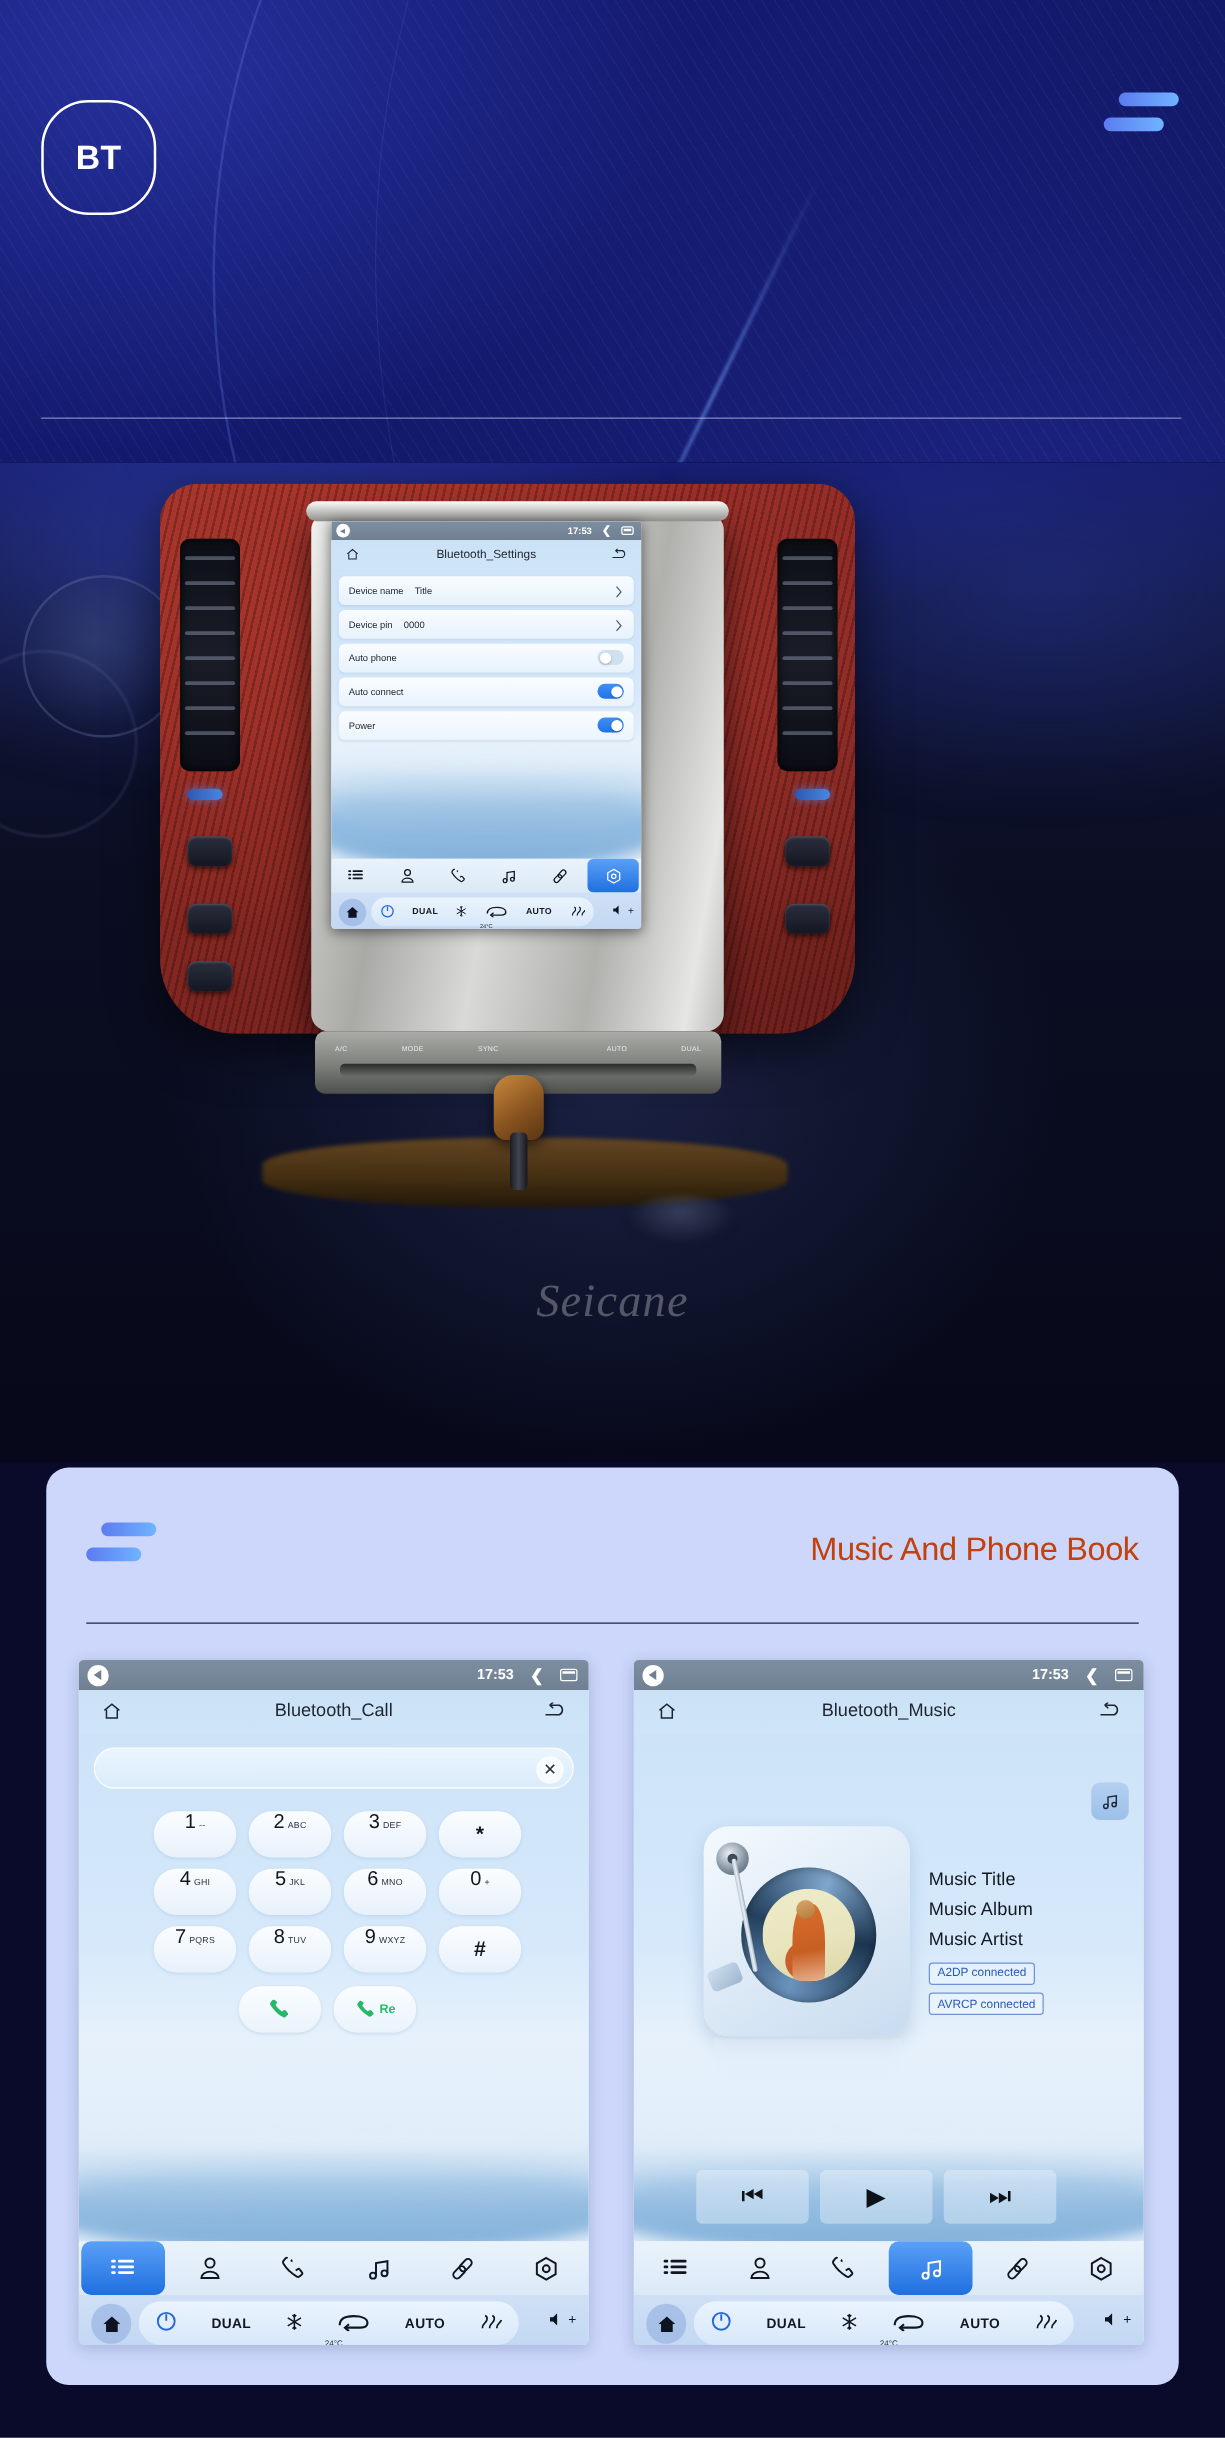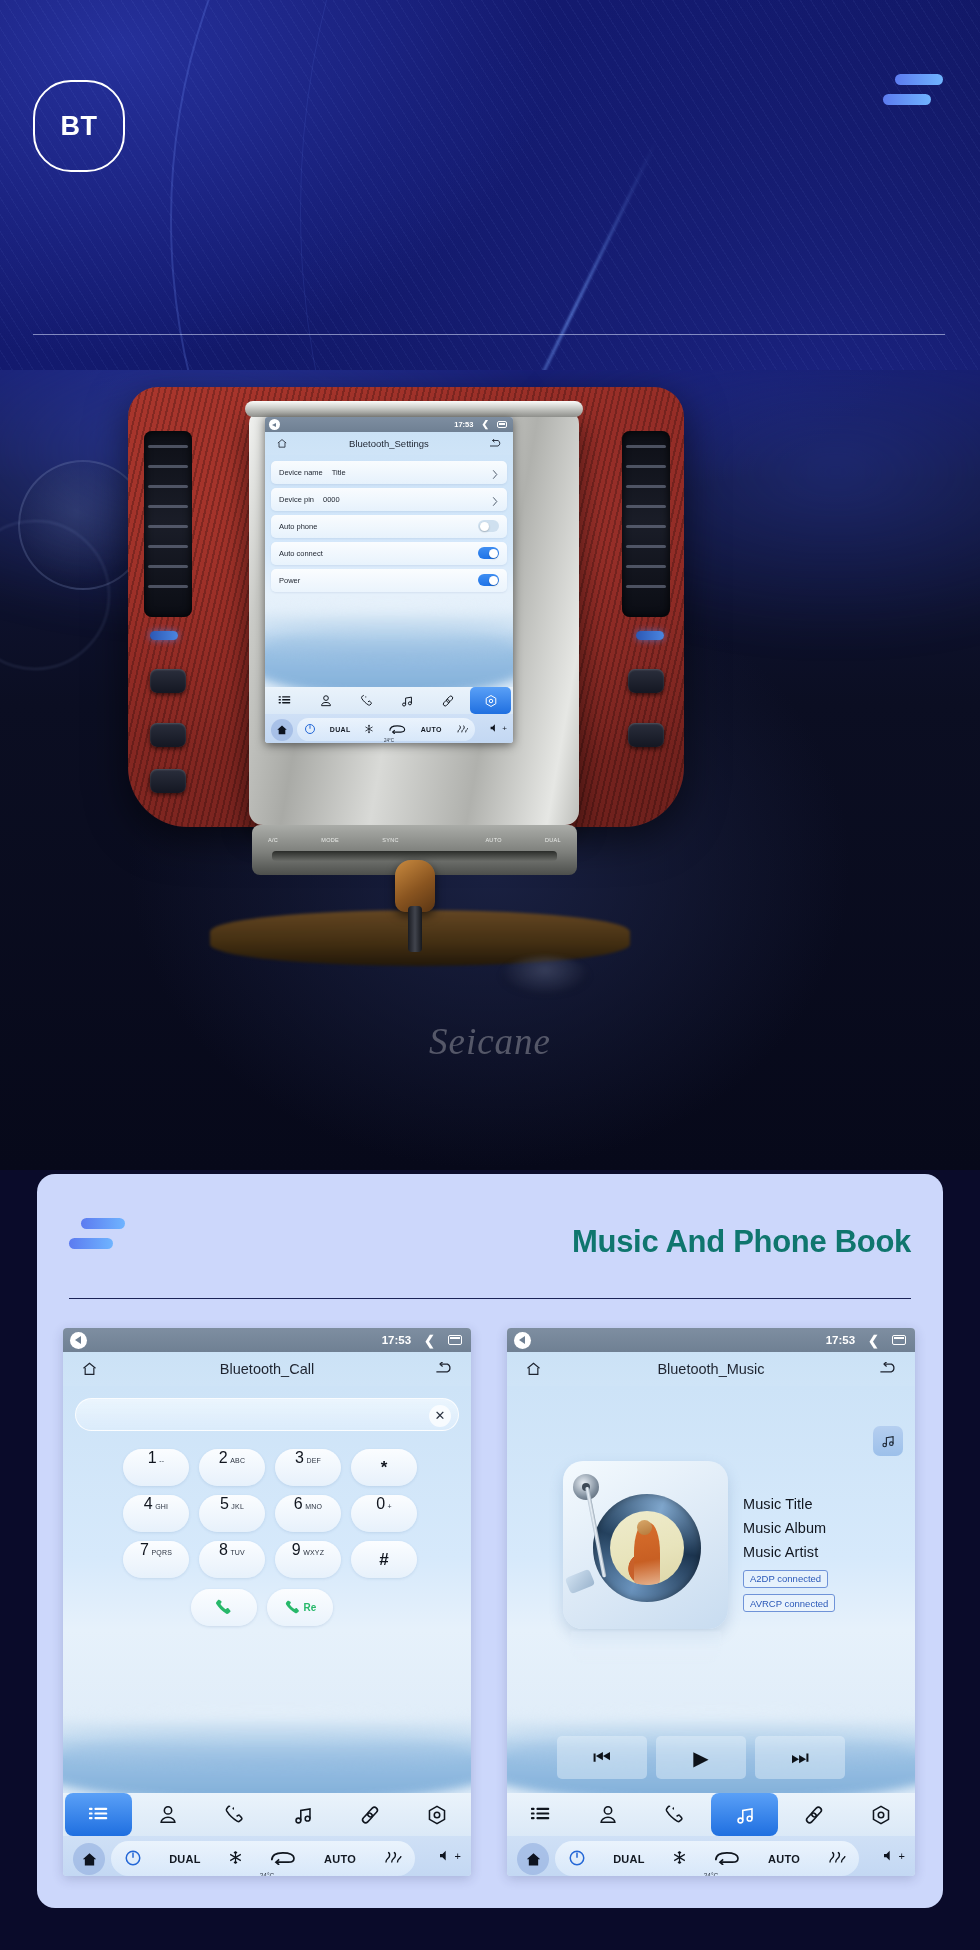--- a/index.html
+++ b/index.html
@@ -298,23 +298,23 @@
   #card-dash i {
     display:block; height: 11px; border-radius: 6px;
     background: linear-gradient(90deg,#5c7bf0 0%,#6fb4ff 100%);
   }
   #card-dash i.top { width: 44px; margin: 0 0 9px 12px; }
   #card-dash i.bot { width: 44px; margin: 0; }
 
   #card-title {
     position: absolute;
     right: 32px; top: 50px;
-    color: #0f766e;
-    font-size: 31px;
-    font-weight: 700;
+    color: #c2410c;
+    font-size: 26px;
+    font-weight: 400;
     letter-spacing: -0.3px;
   }
   #card-rule {
     position:absolute; left: 32px; top: 124px; width: 842px; height: 1px;
     background: #1b2356;
   }
 
   
   .unit {
     position: absolute;

